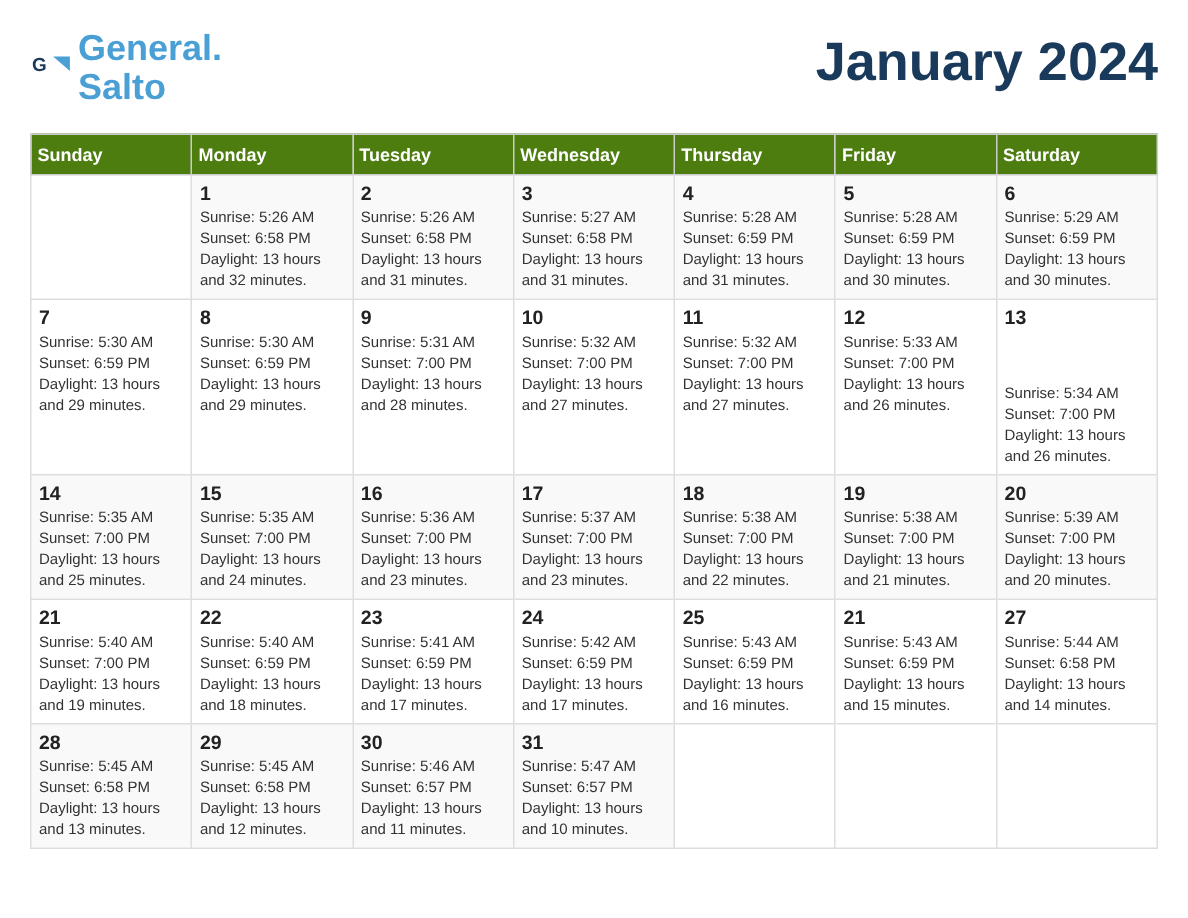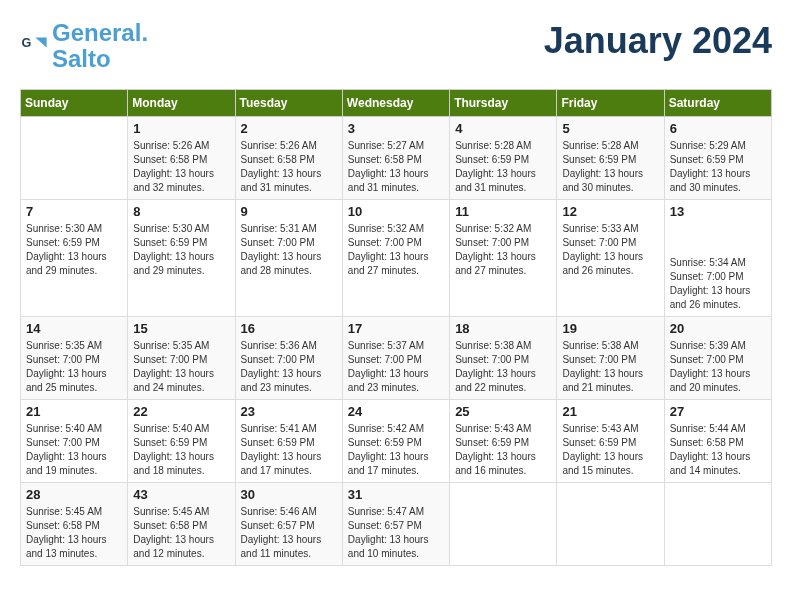--- a/index.html
+++ b/index.html
@@ -323,21 +323,21 @@
       </tr>
       <tr>
         <td>
           <span class="day-number">28</span>
           <div class="day-info" style="white-space: pre-line;">Sunrise: 5:45 AM
 Sunset: 6:58 PM
 Daylight: 13 hours
 and 13 minutes.</div>
         </td>
         <td>
-          <span class="day-number">43</span>
+          <span class="day-number">29</span>
           <div class="day-info" style="white-space: pre-line;">Sunrise: 5:45 AM
 Sunset: 6:58 PM
 Daylight: 13 hours
 and 12 minutes.</div>
         </td>
         <td>
           <span class="day-number">30</span>
           <div class="day-info" style="white-space: pre-line;">Sunrise: 5:46 AM
 Sunset: 6:57 PM
 Daylight: 13 hours

